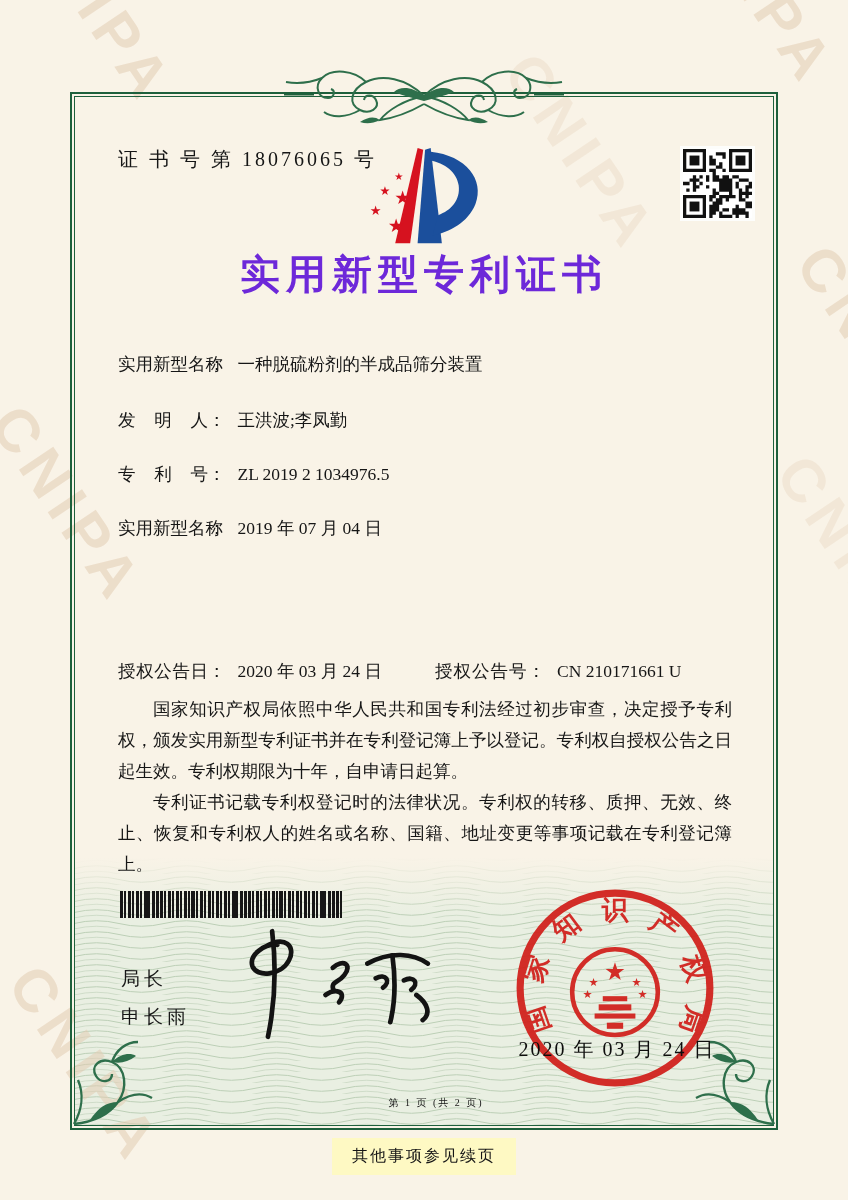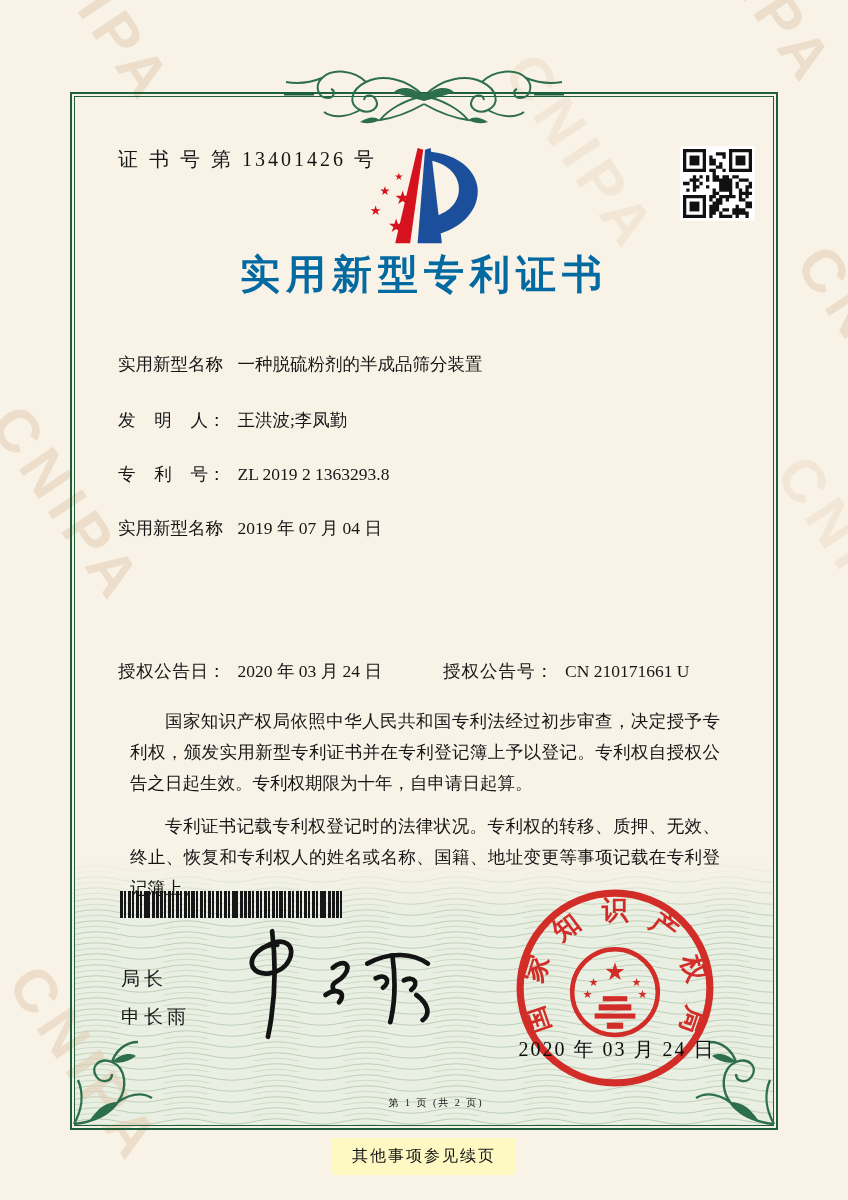--- a/index.html
+++ b/index.html
@@ -23,31 +23,31 @@
   .frame{position:absolute;left:70px;top:92px;right:70px;bottom:70px;
     border:2px solid #1e603c;z-index:3;pointer-events:none;}
   .frame-inner{position:absolute;left:2px;top:2px;right:2px;bottom:2px;border:1px solid #1e603c;}
   .ornament-top{position:absolute;left:284px;top:60px;z-index:4;}
   .corner{position:absolute;z-index:4;}
   
   .cert-no{position:absolute;left:118px;top:146px;font-size:20px;letter-spacing:3px;z-index:5;}
   .logo{position:absolute;left:356px;top:136px;z-index:5;}
   .qr{position:absolute;left:680px;top:146px;width:69px;height:69px;background:#fdfdfb;padding:3px;z-index:5;}
   .title{position:absolute;left:0;top:247px;width:100%;text-align:center;
-    font-size:40px;font-weight:700;letter-spacing:6px;color:#0369a1;z-index:5;}
+    font-size:40px;font-weight:700;letter-spacing:6px;color:#6d28d9;z-index:5;}
   
   .frow{position:absolute;left:118px;font-size:17.5px;z-index:5;white-space:nowrap;}
   .flabel{display:inline-block;width:90px;text-align:justify;text-align-last:justify;vertical-align:top;}
   .fvalue{margin-left:12px;}
-  .grant-no-group{position:absolute;left:325px;top:0;}
+  .grant-no-group{position:absolute;left:317px;top:0;}
   .grant-no-group .flabel2{letter-spacing:1px;}
   
   .body-text{position:absolute;left:118px;top:694px;width:614px;font-size:17.5px;
     line-height:31px;text-align:justify;z-index:5;}
-  .body-text p{margin:12px;text-indent:2em;}
+  .body-text p{margin:0;text-indent:2em;}
   
   .barcode{position:absolute;left:120px;top:891px;width:224px;height:27px;z-index:5;
     background:
       repeating-linear-gradient(90deg,#161616 0 2px,rgba(0,0,0,0) 2px 4px),
       repeating-linear-gradient(90deg,#161616 0 3px,rgba(0,0,0,0) 3px 8px),
       repeating-linear-gradient(90deg,rgba(0,0,0,0) 0 5px,#161616 5px 6px,rgba(0,0,0,0) 6px 11px);}
   .director-title{position:absolute;left:121px;top:966px;font-size:19px;letter-spacing:4px;z-index:5;}
   .director-name{position:absolute;left:121px;top:1004px;font-size:19px;letter-spacing:4px;z-index:5;}
   .signature{position:absolute;left:232px;top:926px;z-index:6;}
   .seal{position:absolute;left:513px;top:886px;z-index:5;opacity:.93;}
@@ -123,21 +123,21 @@
       <path d="M52,74 C40,66 28,64 18,70"></path>
       <path d="M58,34 C54,22 44,14 32,14"></path>
       <path d="M96,96 C88,82 86,66 92,52"></path>
     </g>
     <g fill="#2e6f4b">
       <path d="M52,74 C58,84 68,90 80,92 C72,80 64,74 52,74 Z"></path>
       <path d="M58,34 C50,26 40,24 34,28 C42,34 50,36 58,34 Z"></path>
     </g>
   </svg>
 
-  <div class="cert-no">证 书 号 第 13401426 号</div>
+  <div class="cert-no">证 书 号 第 18076065 号</div>
 
   <svg class="logo" width="140" height="122" viewBox="0 0 150 125">
     <g>
       <polygon points="66,10 72,12 58,112 42,112" fill="#d6121f"></polygon>
       <polygon points="74,12 80,10 92,112 66,112" fill="#1b4f9c"></polygon>
       <path d="M80,14 C118,18 138,44 128,70 C120,90 100,100 82,104 L88,82 C102,77 112,66 110,50 C108,36 96,26 78,23 Z" fill="#1b4f9c"></path>
     </g>
     <g fill="#d6121f">
       <text x="46" y="44" font-size="11" text-anchor="middle">★</text>
       <text x="31" y="60" font-size="13" text-anchor="middle">★</text>
@@ -164,21 +164,21 @@
 
   <div class="title">实用新型专利证书</div>
 
   <div class="frow" style="top:352px">
     <span class="flabel">实用新型名称</span><span>：</span><span class="fvalue">一种脱硫粉剂的半成品筛分装置</span>
   </div>
   <div class="frow" style="top:408px">
     <span class="flabel">发明人</span><span>：</span><span class="fvalue">王洪波;李凤勤</span>
   </div>
   <div class="frow" style="top:462px">
-    <span class="flabel">专利号</span><span>：</span><span class="fvalue">ZL 2019 2 1363293.8</span>
+    <span class="flabel">专利号</span><span>：</span><span class="fvalue">ZL 2019 2 1034976.5</span>
   </div>
   <div class="frow" style="top:516px">
     <span class="flabel">实用新型名称</span><span>：</span><span class="fvalue">2019 年 07 月 04 日</span>
   </div>
   <div class="frow" style="top:659px">
     <span class="flabel">授权公告日</span><span>：</span><span class="fvalue">2020 年 03 月 24 日</span>
     <span class="grant-no-group">
       <span class="flabel2">授权公告号</span><span>：</span><span class="fvalue">CN 210171661 U</span>
     </span>
   </div>

